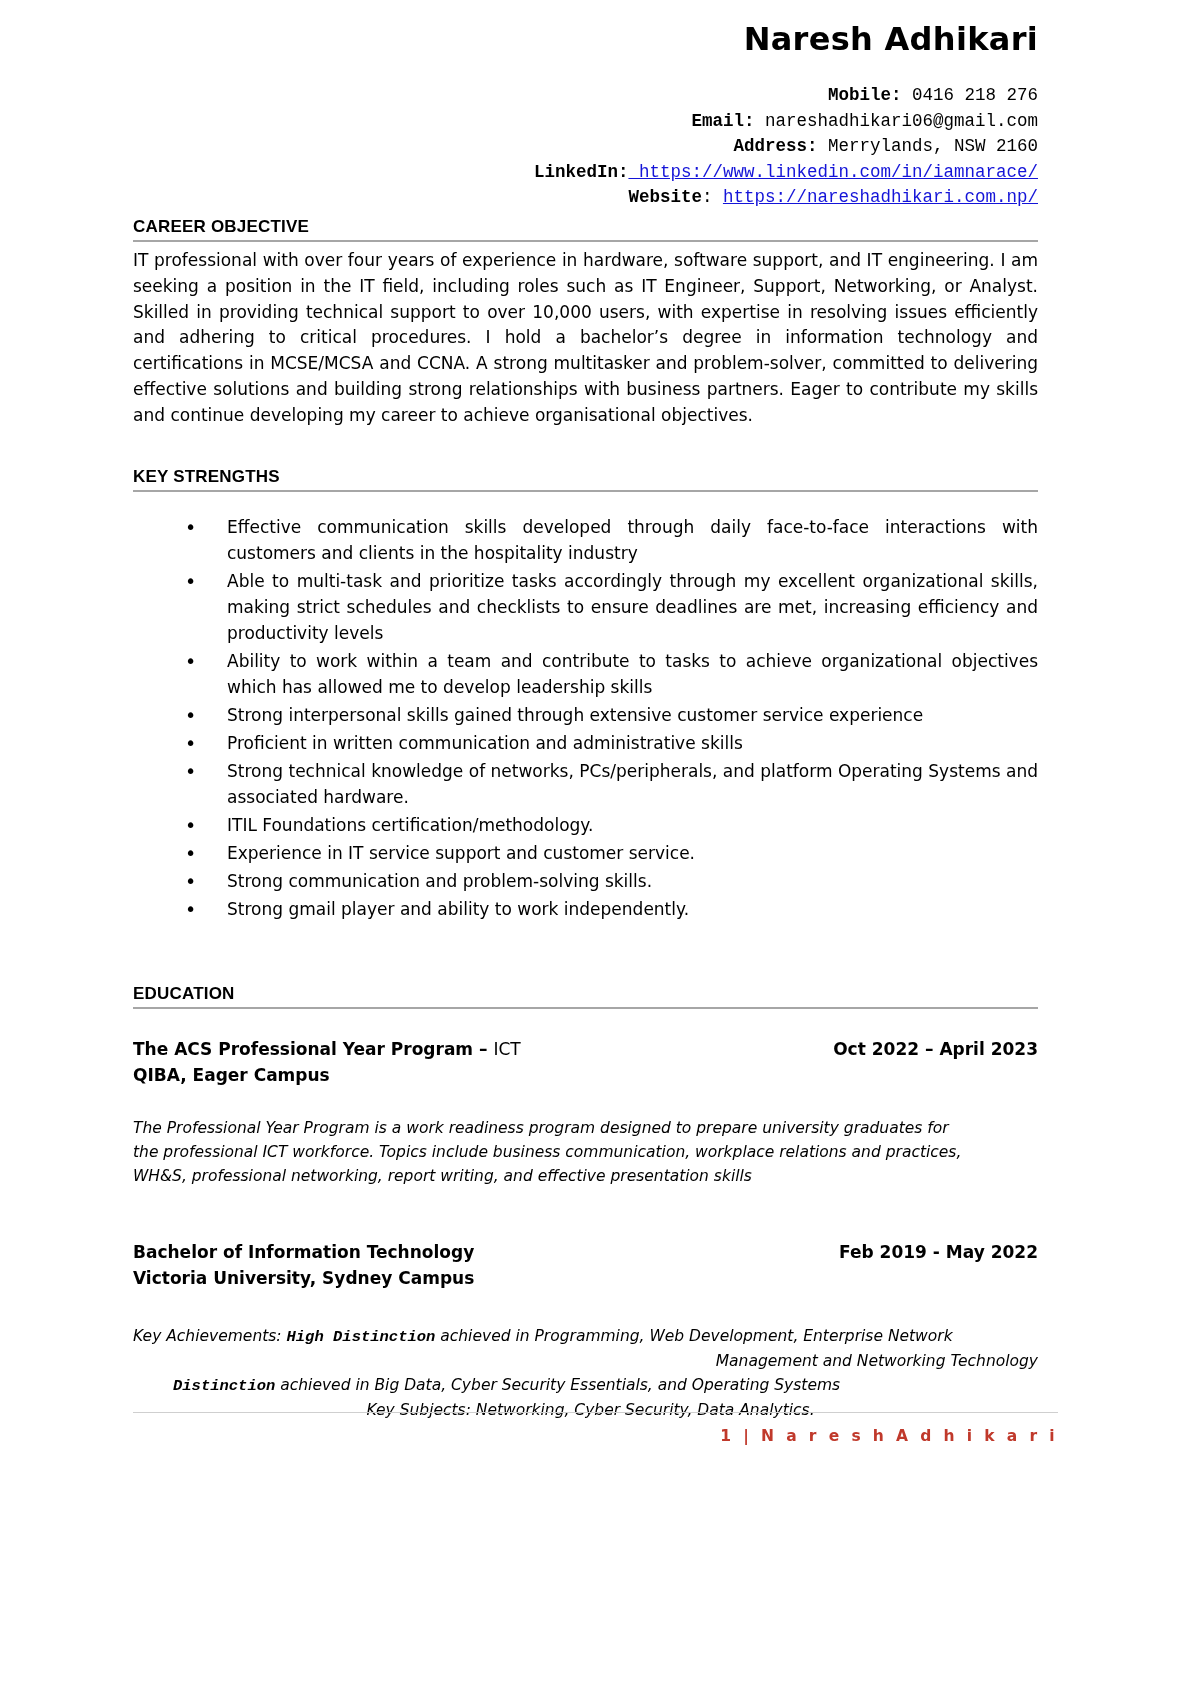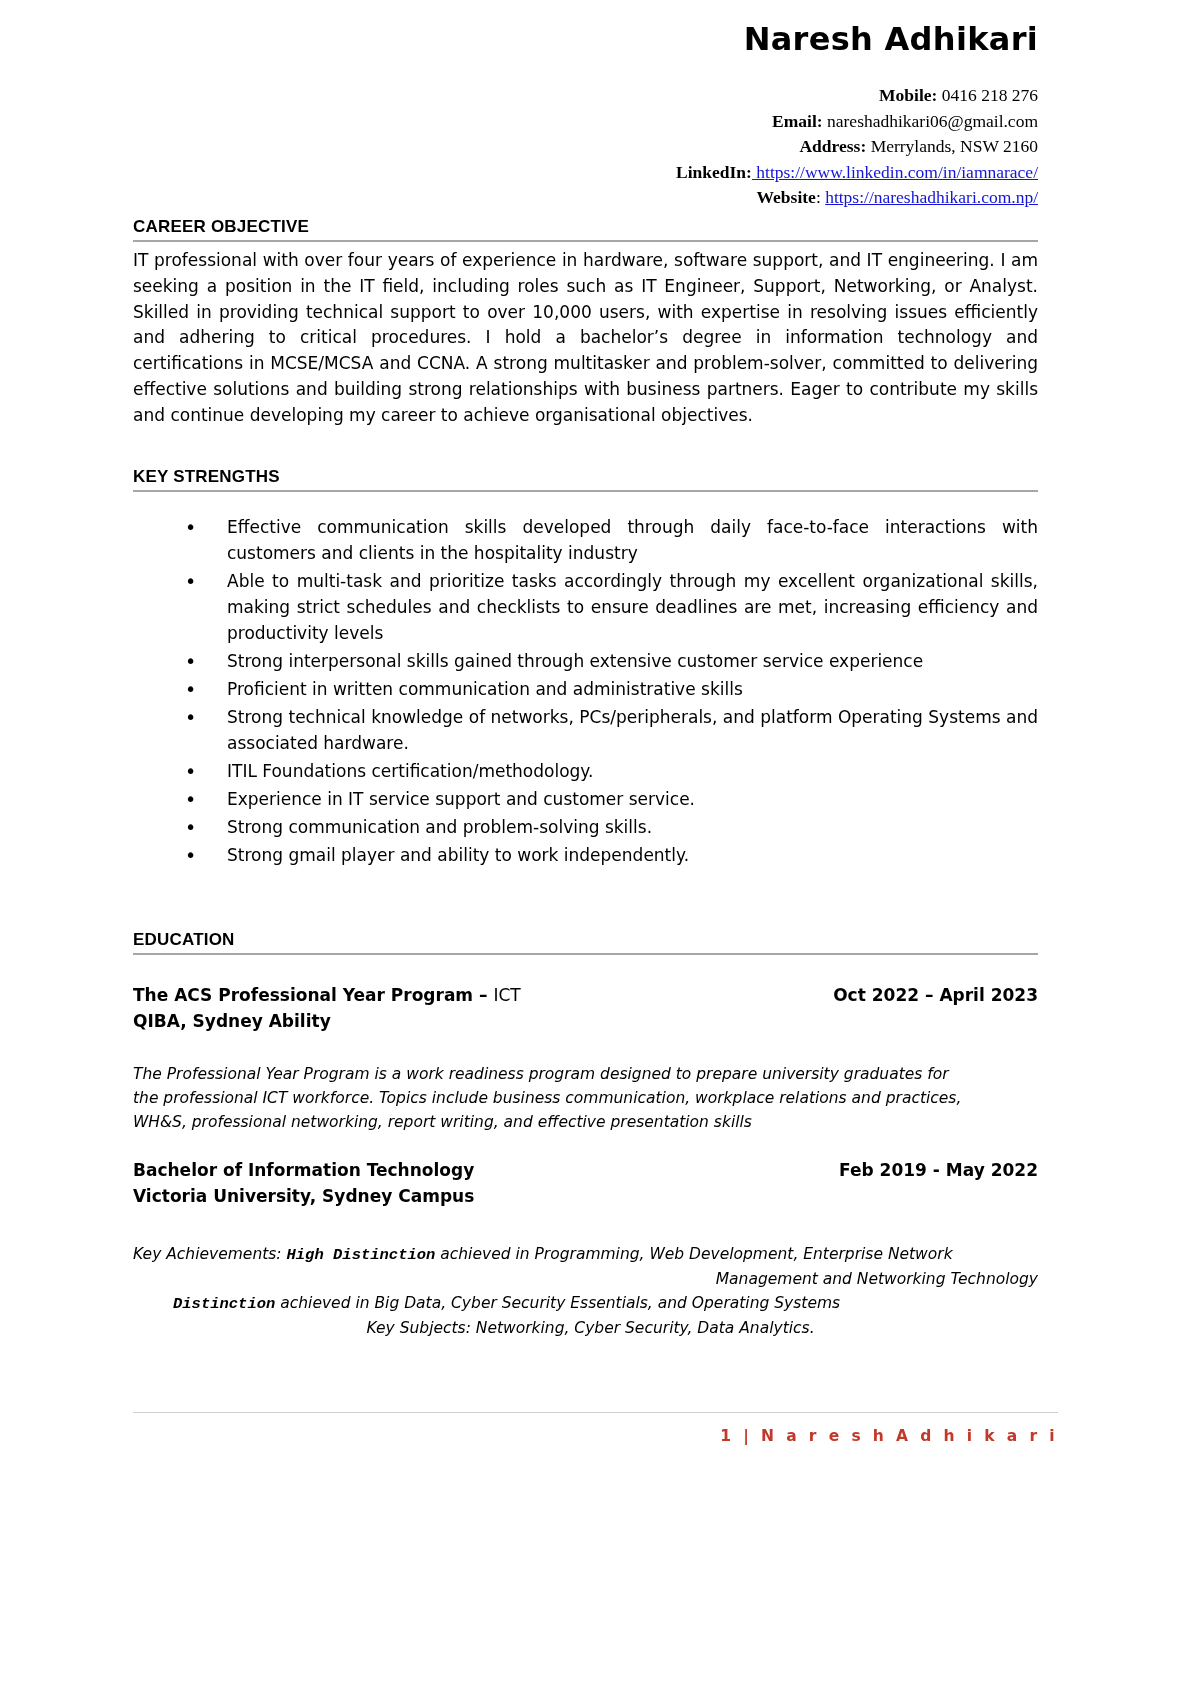--- a/index.html
+++ b/index.html
@@ -35,21 +35,21 @@
     font-weight: bold;
     font-size: 32px;
     letter-spacing: 0.3px;
     line-height: 1.1;
     padding-top: 22px;
     color: #000;
   }
   .contact-block {
     text-align: right;
     margin-top: 26px;
-    font-family: Liberation Serif, serif;
+    font-family: Liberation Mono, monospace;
     font-size: 17.5px;
     line-height: 1.46;
   }
   .contact-line {
     white-space: nowrap;
   }
   .contact-label {
     font-weight: bold;
   }
   .contact-value { }
@@ -194,41 +194,42 @@
       </div>
     </div>
 
     <div class="section-head sec-career">CAREER OBJECTIVE</div>
     <div class="objective"> IT professional with over four years of experience in hardware, software support, and IT engineering. I am seeking a position in the IT field, including roles such as IT Engineer, Support, Networking, or Analyst. Skilled in providing technical support to over 10,000 users, with expertise in resolving issues efficiently and adhering to critical procedures. I hold a bachelor’s degree in information technology and certifications in MCSE/MCSA and CCNA. A strong multitasker and problem-solver, committed to delivering effective solutions and building strong relationships with business partners. Eager to contribute my skills and continue developing my career to achieve organisational objectives.</div>
 
     <div class="section-head sec-key">KEY STRENGTHS</div>
     <ul class="bullets">
       <li>Effective communication skills developed through daily face-to-face interactions with customers and clients in the hospitality industry</li>
       <li>Able to multi-task and prioritize tasks accordingly through my excellent organizational skills, making strict schedules and checklists to ensure deadlines are met, increasing efficiency and productivity levels</li>
+      <li>Ability to work within a team and contribute to tasks to achieve organizational objectives which has allowed me to develop leadership skills</li>
       <li class="nojust">Strong interpersonal skills gained through extensive customer service experience</li>
       <li class="nojust">Proficient in written communication and administrative skills</li>
       <li>Strong technical knowledge of networks, PCs/peripherals, and platform Operating Systems and associated hardware.</li>
       <li class="nojust">ITIL Foundations certification/methodology.</li>
       <li class="nojust">Experience in IT service support and customer service.</li>
       <li class="nojust">Strong communication and problem-solving skills.</li>
       <li class="nojust">Strong gmail player and ability to work independently.</li>
     </ul>
 
     <div class="section-head sec-edu">EDUCATION</div>
 
     <div class="edu-entry">
       <div class="edu-row">
         <div class="edu-title"><span>The ACS Professional Year Program – </span><span class="light">ICT</span></div>
         <div class="edu-date">Oct 2022 – April 2023</div>
       </div>
-      <div class="edu-sub">QIBA, Sydney Ability</div>
+      <div class="edu-sub">QIBA, Eager Campus</div>
       <div class="edu-desc">The Professional Year Program is a work readiness program designed to prepare university graduates for the professional ICT workforce. Topics include business communication, workplace relations and practices, WH&amp;S, professional networking, report writing, and effective presentation skills</div>
     </div>
 
-    <div class="edu-entry" style="margin-top:24px;">
+    <div class="edu-entry" style="margin-top:52px;">
       <div class="edu-row">
         <div class="edu-title">Bachelor of Information Technology</div>
         <div class="edu-date">Feb 2019 - May 2022</div>
       </div>
       <div class="edu-sub">Victoria University, Sydney Campus</div>
 
       <div class="achieve">
         <div class="achieve-l1"><span>Key Achievements: </span><span class="b">High Distinction</span><span> achieved in   Programming, Web Development, Enterprise Network</span></div>
         <div class="achieve-l2">Management and Networking Technology</div>
         <div class="achieve-l3"><span class="b">Distinction</span><span> achieved in Big Data, Cyber Security Essentials, and Operating Systems</span></div>

